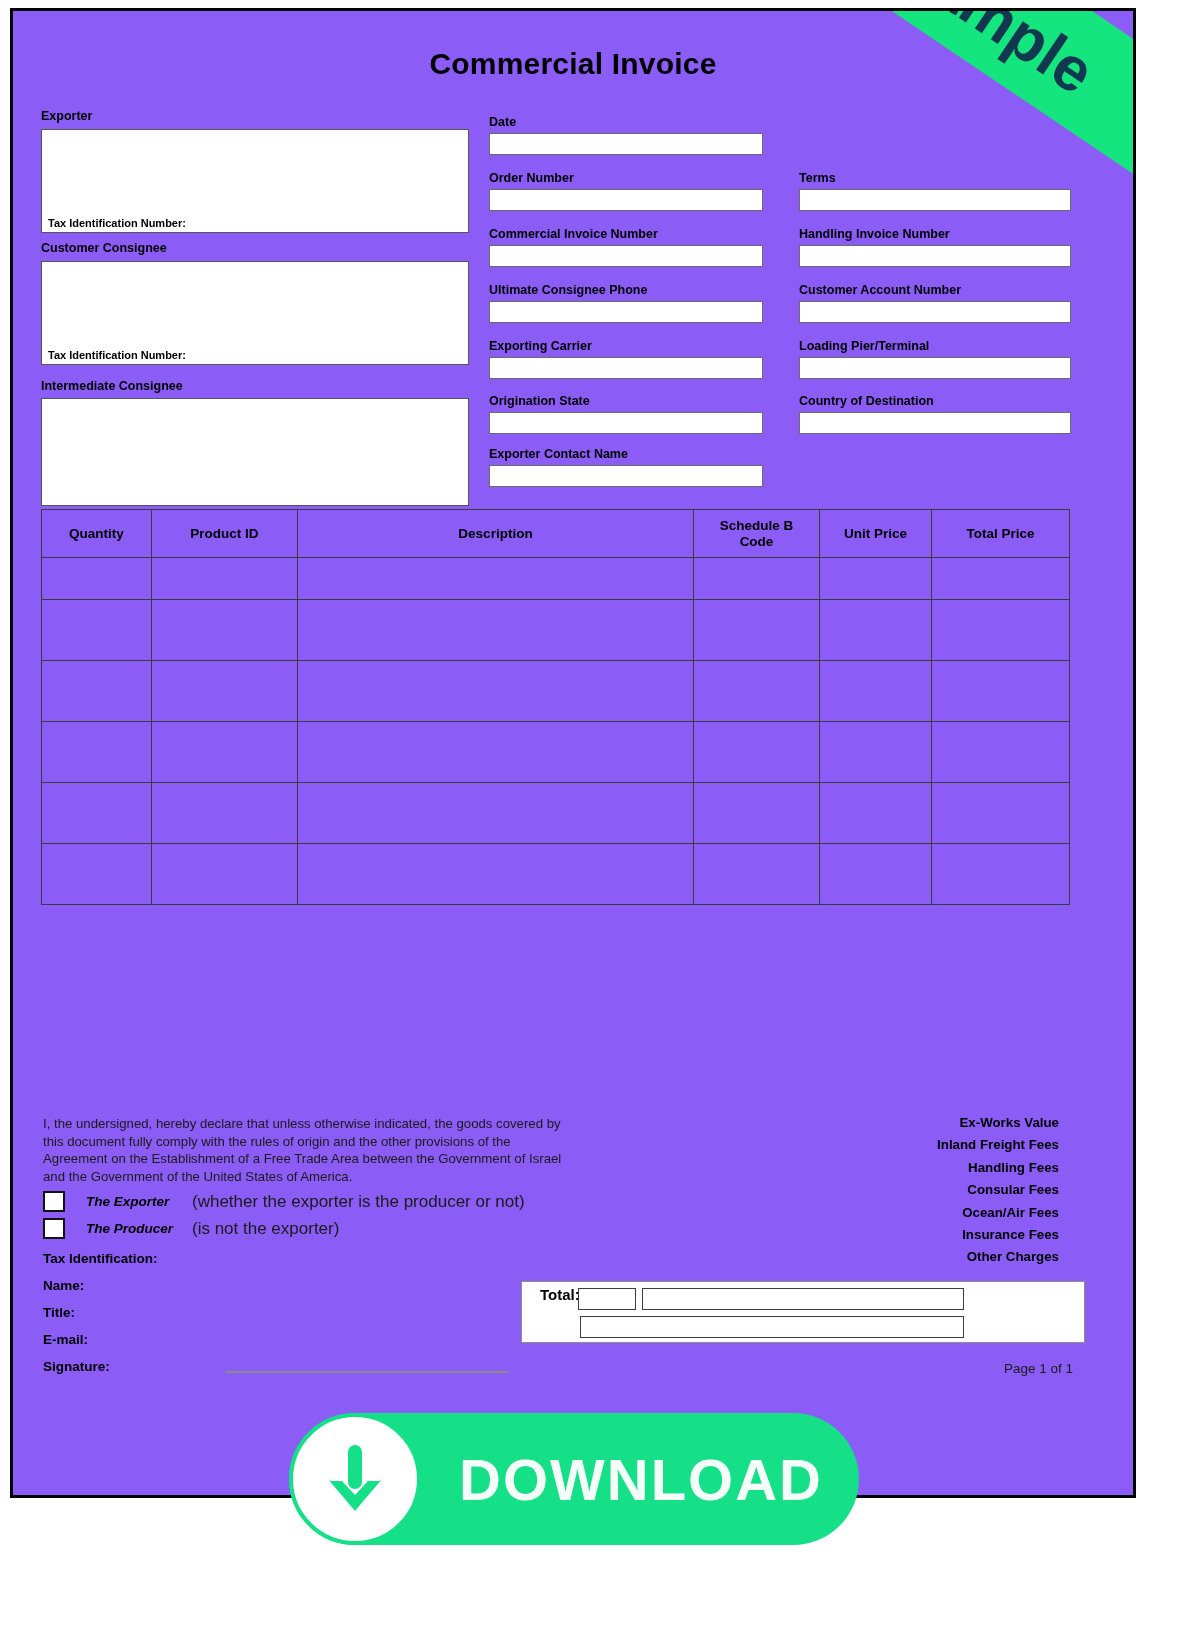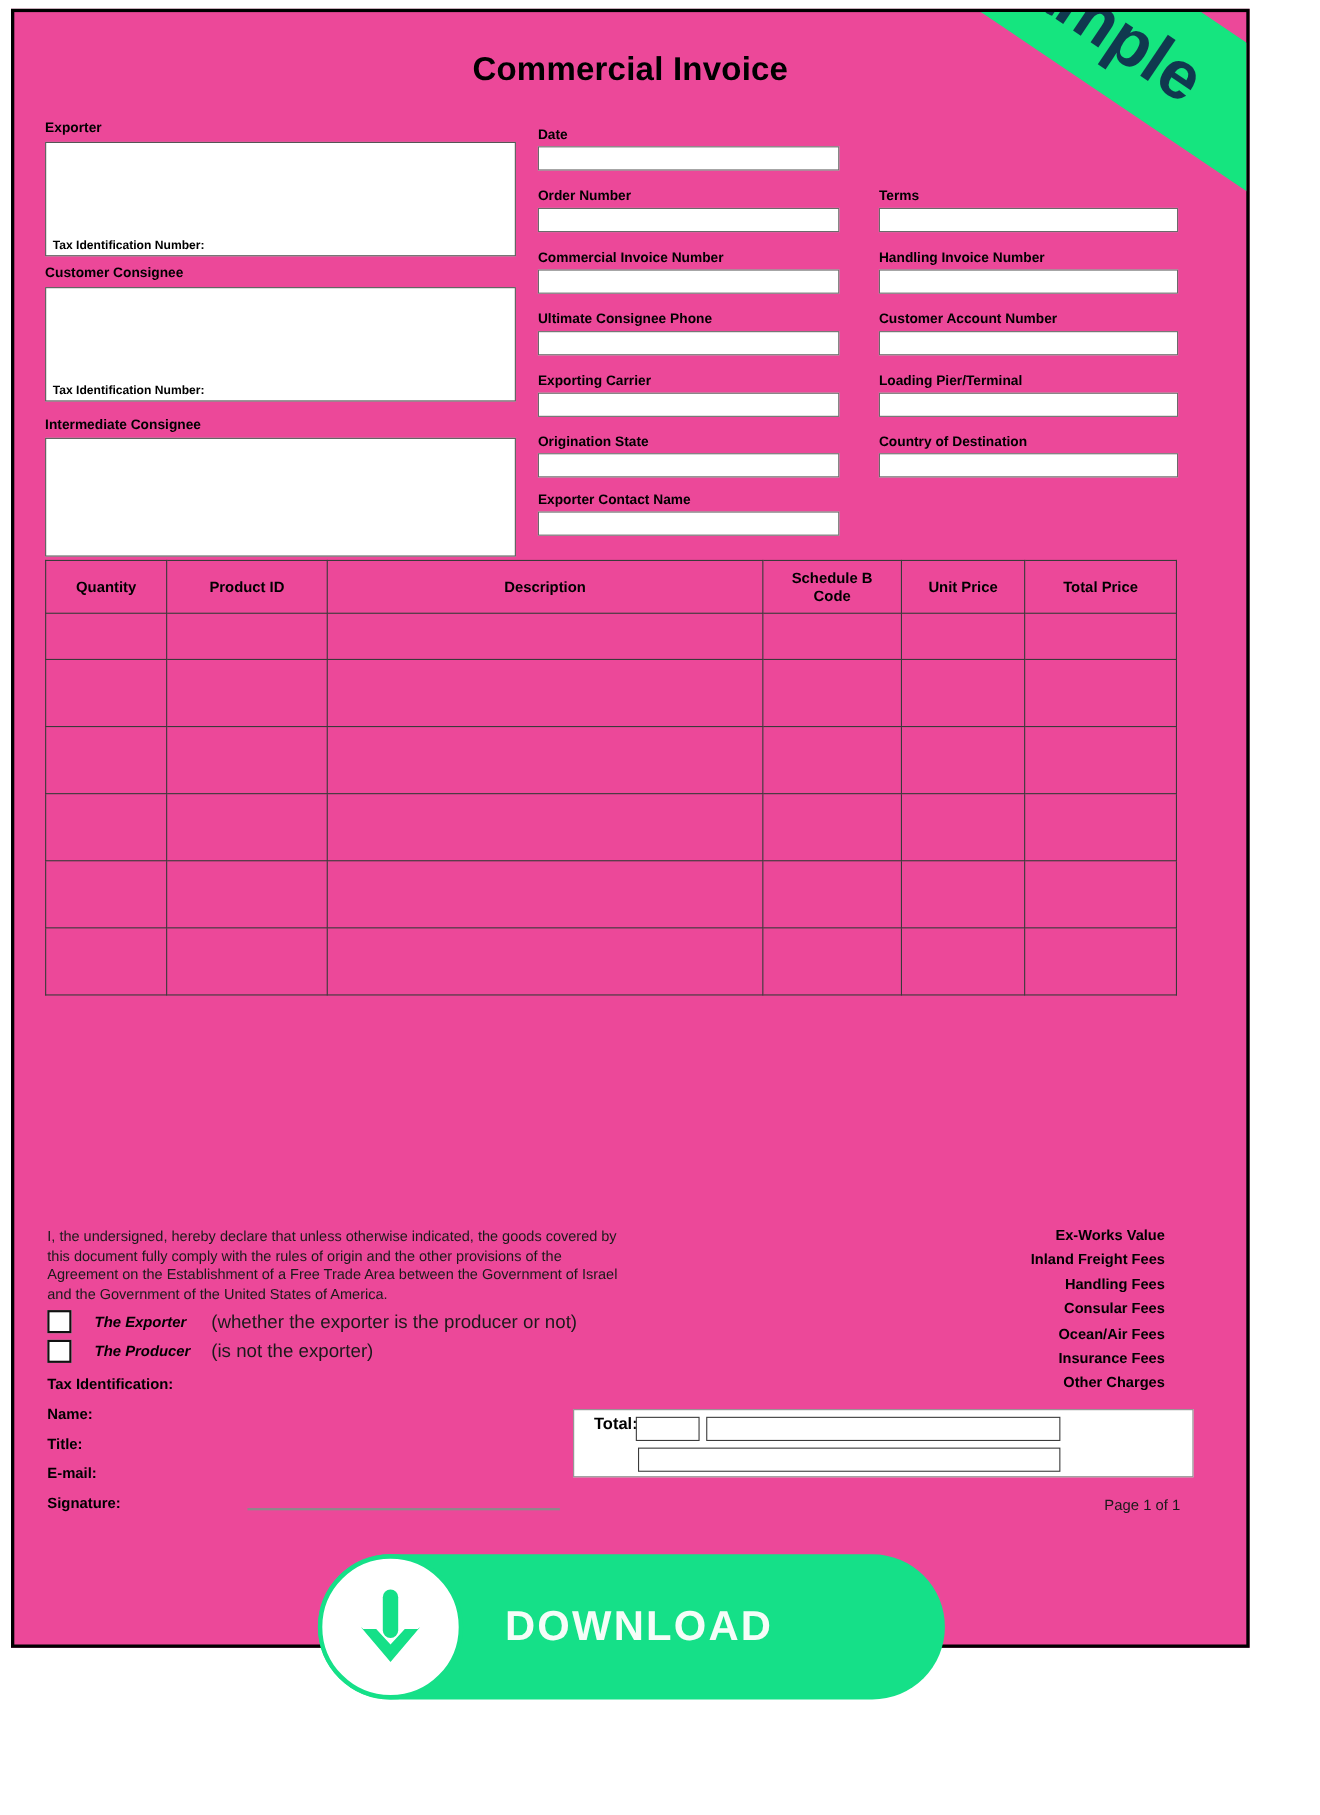--- a/index.html
+++ b/index.html
@@ -13,21 +13,21 @@
     overflow: hidden;
   }
 
   
   #page-sheet {
     position: absolute;
     left: 10px;
     top: 8px;
     width: 1126px;
     height: 1490px;
-    background: #ec4899;
+    background: #8b5cf6;
     border: 3px solid #000000;
     overflow: hidden;
   }
 
   
   #example-ribbon {
     position: absolute;
     left: 690px;
     top: -62px;
     width: 560px;
@@ -280,21 +280,21 @@
     border: 4px solid #15e088;
     display: flex;
     align-items: center;
     justify-content: center;
   }
   #download-label {
     position: absolute;
     left: 170px;
     top: 50%;
     transform: translateY(-50%);
-    font-size: 38px;
+    font-size: 58px;
     font-weight: bold;
     color: #f5fdf8;
     letter-spacing: 2px;
     white-space: nowrap;
   }
 </style>
 </head>
 <body>
 
 <div id="page-sheet">

